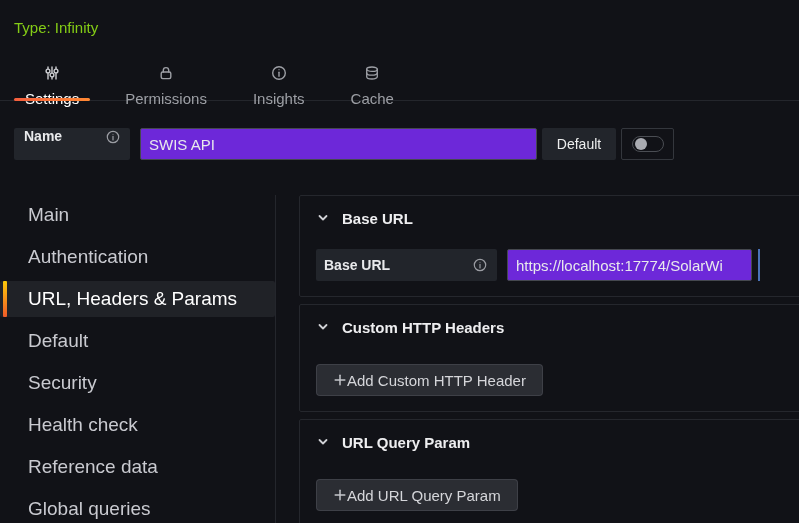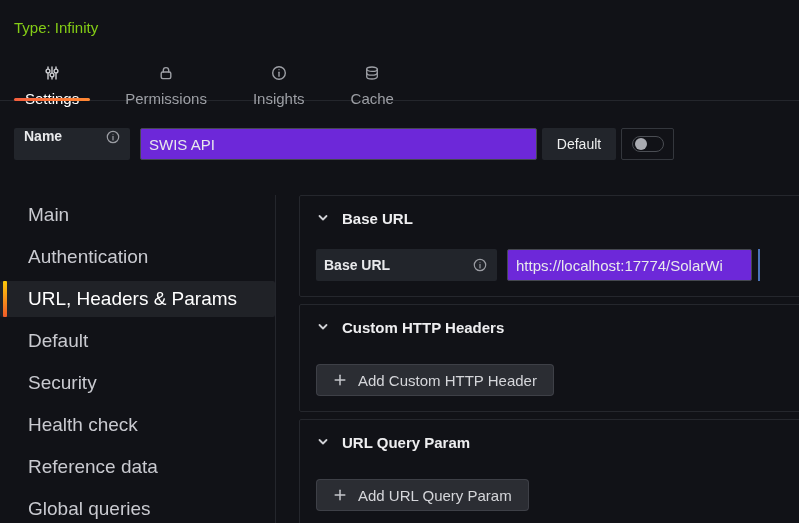--- a/index.html
+++ b/index.html
@@ -111,21 +111,21 @@
     background: #22252b; border-radius: 2px;
     display: flex; align-items: center; justify-content: space-between;
     padding: 0 10px 0 8px; font-size: 14px; font-weight: 700; color: #e9eaec;
     white-space: nowrap;
   }
   .url-input { width: 245px; }
   .caret { width: 2px; height: 32px; background: #4a72b8; margin-left: 6px; }
 
   .add-btn {
     margin-top: 24px; height: 32px;
-    display: inline-flex; align-items: center; gap: 11px; padding: 0 16px;
+    display: inline-flex; align-items: center; padding: 0 16px;
     background: #2b2d33; border: 1px solid rgba(204,204,220,0.12); border-radius: 4px;
     font-size: 15px; font-weight: 500; color: #d5d6da;
     font-family: inherit; cursor: pointer; white-space: nowrap;
   }
   .info-icon { color: #9b9da3; flex: 0 0 auto; }
 </style>
 </head>
 <body>
 
 <div class="type-label">Type: Infinity</div>

